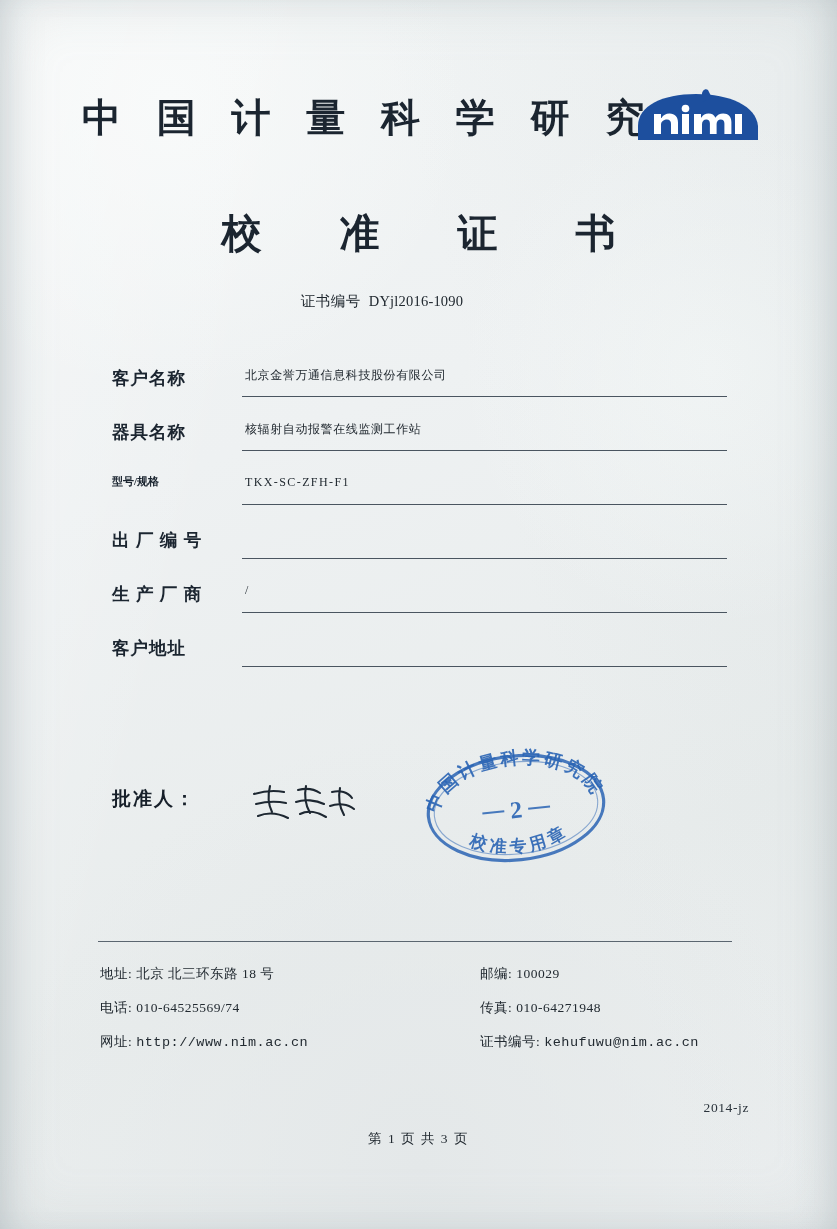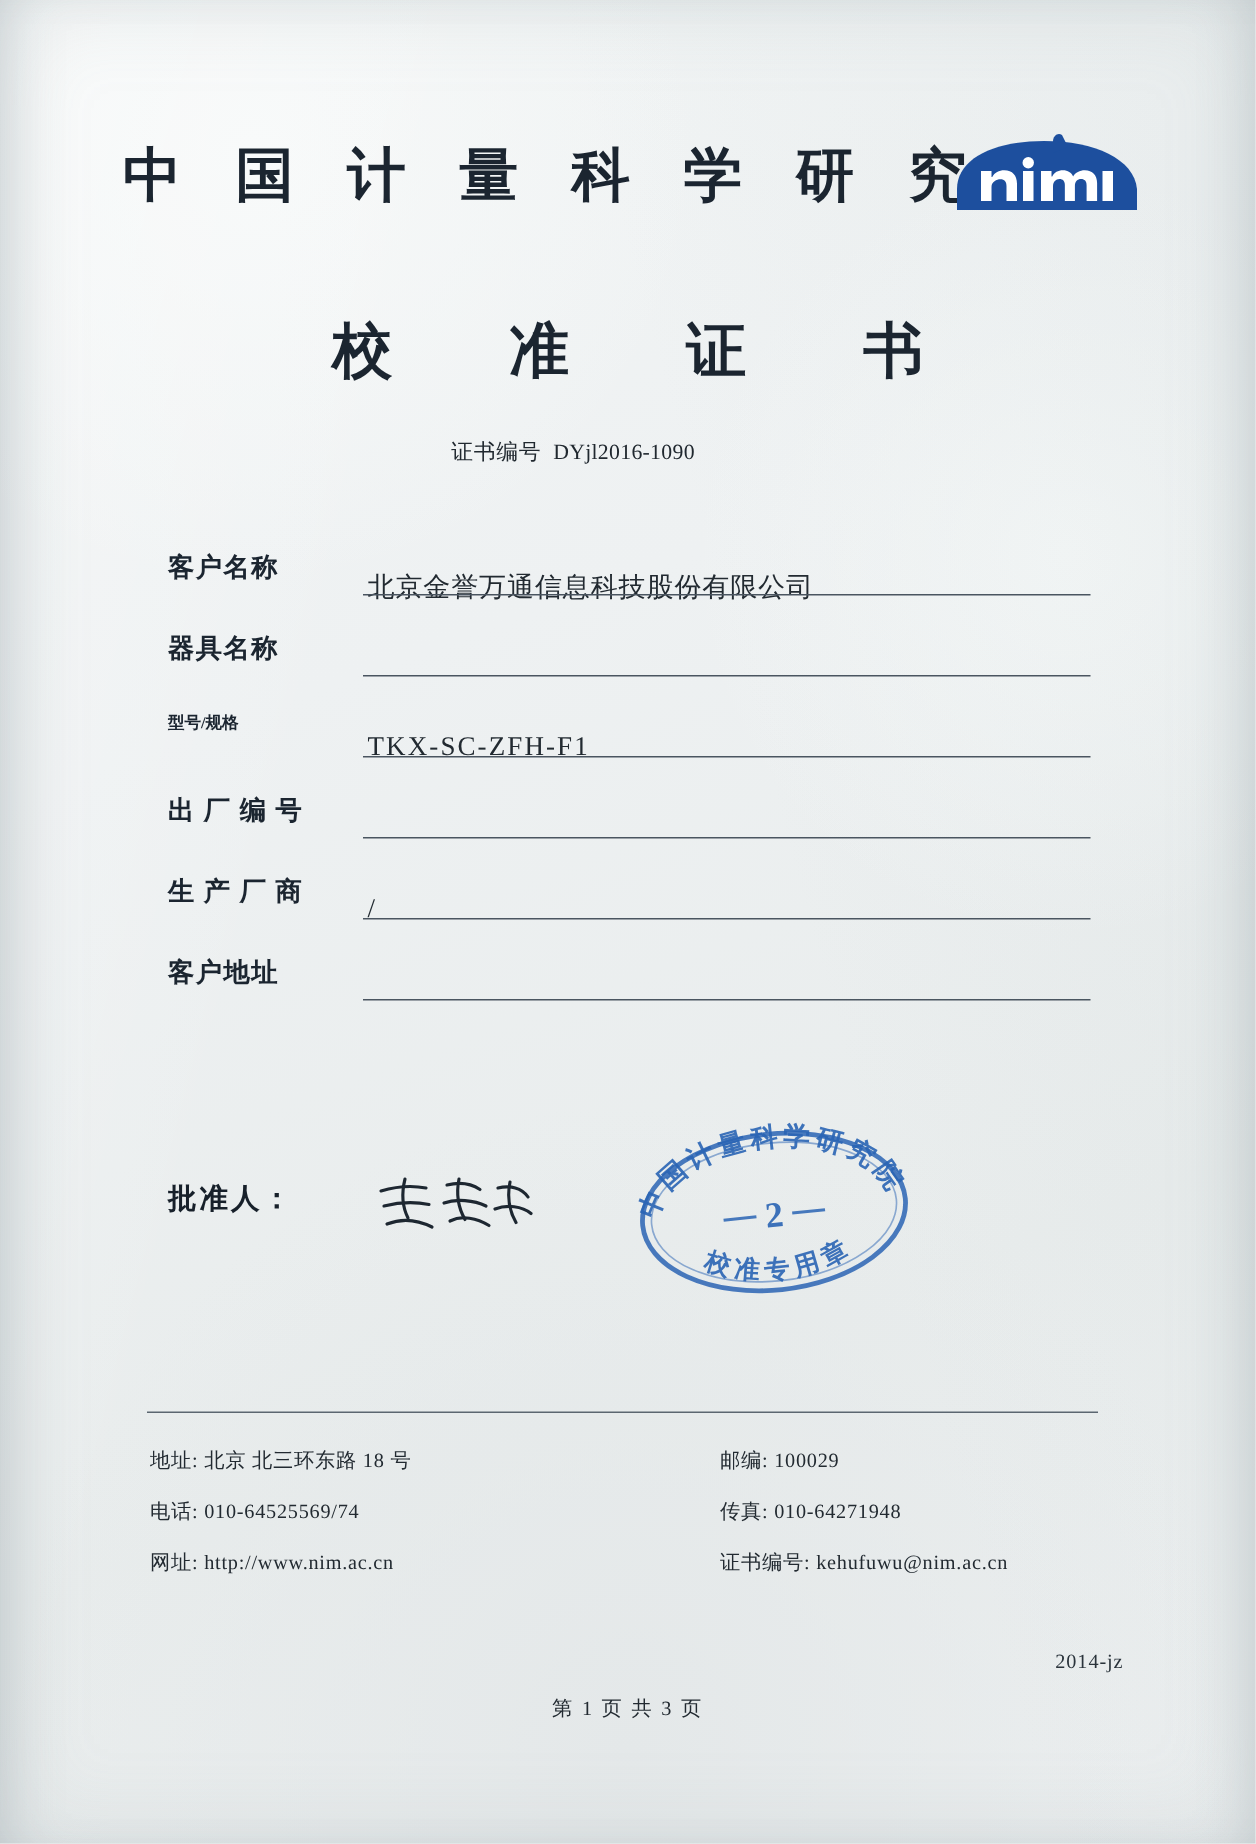--- a/index.html
+++ b/index.html
@@ -108,25 +108,24 @@
     color: #1b2530;
     letter-spacing: 1px;
     white-space: nowrap;
   }
   .label.tight { letter-spacing: 0px; font-size: 11px; }
   .value {
     position: absolute;
     left: 133px;
     top: 9px;
     right: 0;
-    font-size: 18px;
+    font-size: 12px;
     color: #222a31;
     letter-spacing: 0.6px;
     white-space: nowrap;
-    margin-top: 12px;
   }
   .value.mono {
     font-family: "Liberation Serif", serif;
     letter-spacing: 1.4px;
   }
   .underline {
     position: absolute;
     left: 130px;
     right: 0;
     top: 38px;
@@ -193,20 +192,21 @@
   .footer .fright {
     position: absolute;
     left: 380px;
     top: 0;
     letter-spacing: 0.5px;
     white-space: nowrap;
   }
   .footer a, .footer .link {
     color: #222a31;
     text-decoration: none;
+    font-family: Liberation Mono, monospace;
   }
 
   .form-code {
     position: absolute;
     top: 1100px;
     right: 88px;
     font-size: 13.5px;
     color: #2a333b;
     letter-spacing: 0.6px;
   }
@@ -264,20 +264,21 @@
   <div class="fields">
 
     <div class="row">
       <div class="label">客户名称</div>
       <div class="value">北京金誉万通信息科技股份有限公司</div>
       <div class="underline"></div>
     </div>
 
     <div class="row">
       <div class="label">器具名称</div>
+      <div class="value">核辐射自动报警在线监测工作站</div>
       <div class="underline"></div>
     </div>
 
     <div class="row">
       <div class="label tight">型号/规格</div>
       <div class="value mono">TKX-SC-ZFH-F1</div>
       <div class="underline"></div>
     </div>
 
     <div class="row">

